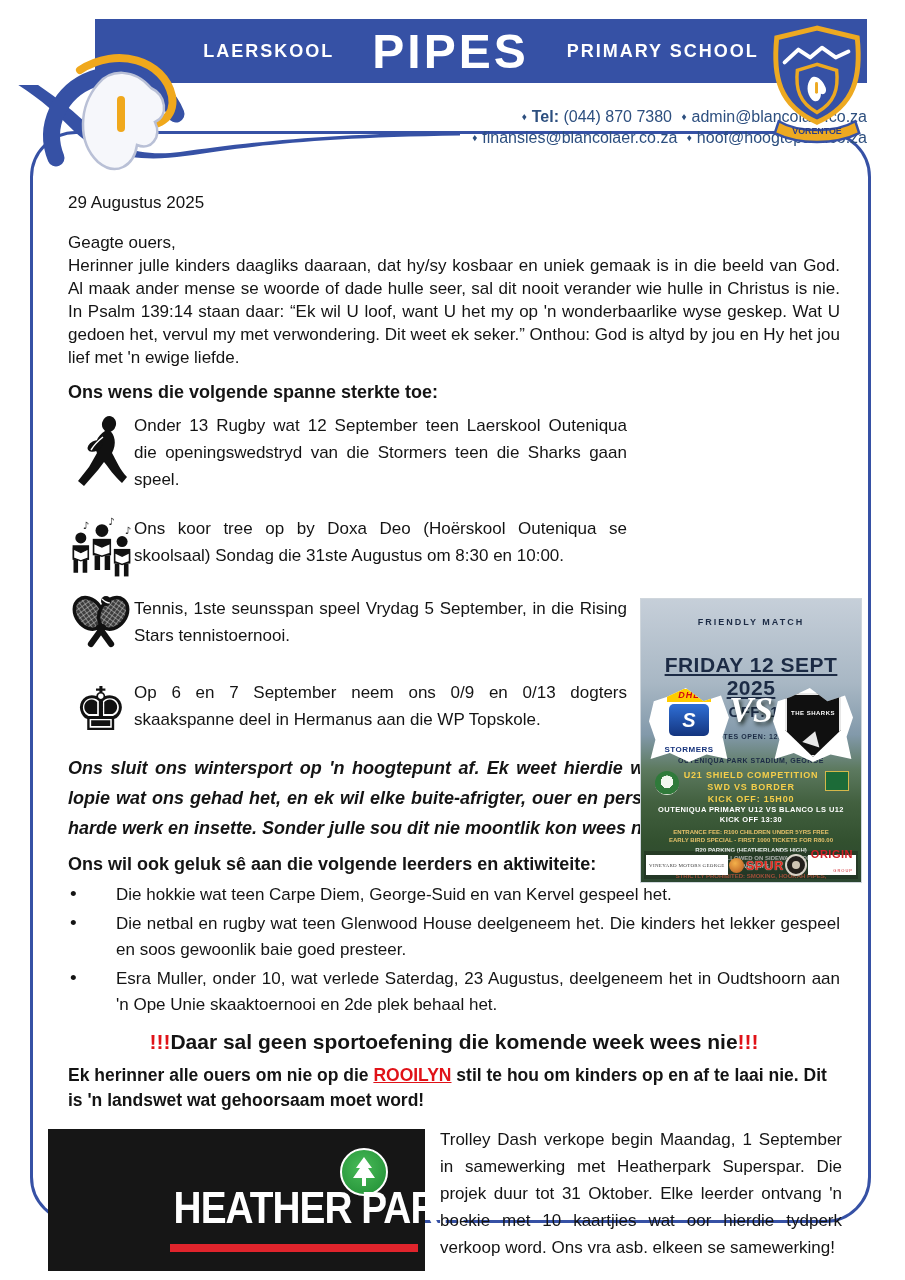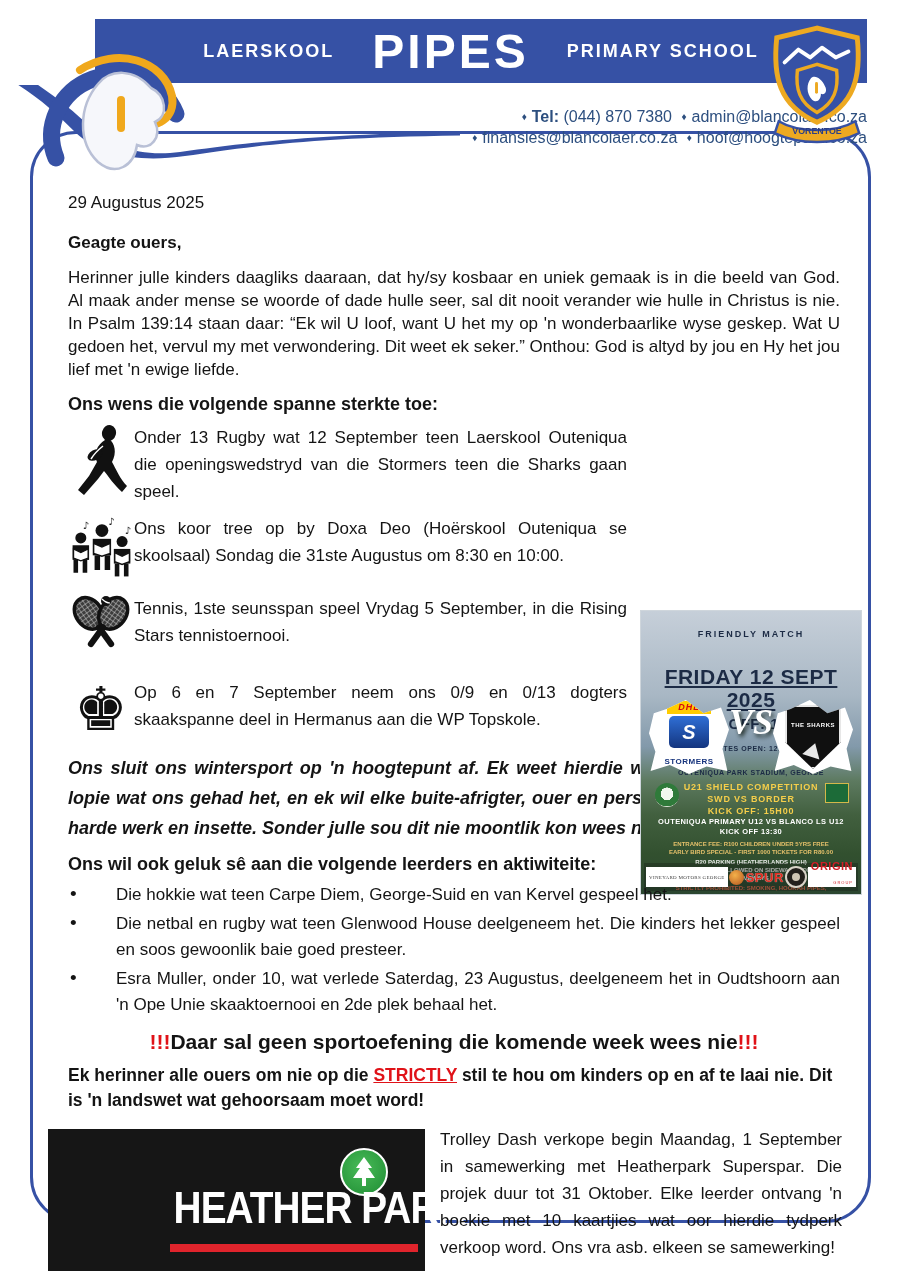--- a/index.html
+++ b/index.html
@@ -17,21 +17,21 @@
   .swoosh{position:absolute;left:0;top:85px;width:460px;height:115px;z-index:3;}
   .logo{position:absolute;left:22px;top:26px;width:172px;height:158px;z-index:4;}
   .crest{position:absolute;left:763px;top:22px;width:108px;height:122px;z-index:4;}
   .contact{position:absolute;left:95px;top:106px;width:772px;text-align:right;
            color:#2d4f7f;font-size:16px;line-height:21px;z-index:2;}
   .contact .dia{font-size:10px;vertical-align:2px;margin:0 5px;}
   .contact b{font-weight:700;}
   
   .page-body{position:absolute;left:68px;top:183px;width:772px;font-size:17px;line-height:23px;}
   .date{margin-bottom:17px;margin-top:8px;}
-  .salutation{margin-bottom:12px;font-weight:bold;}
+  .salutation{}
   .para{text-align:justify;margin-bottom:12px;}
   .section-heading{font-weight:700;font-size:18px;margin:2px 0 8px 0;}
   .sports{position:relative;}
   .sport-row{display:flex;align-items:flex-start;}
   .sport-icon{width:66px;flex:0 0 66px;display:flex;justify-content:center;}
   .sport-text{width:493px;text-align:justify;line-height:27px;}
   .chess-glyph{font-family:"DejaVu Sans",sans-serif;font-size:60px;line-height:60px;color:#111;}
   
   .poster{position:absolute;left:572px;top:217px;width:222px;height:285px;
           border:1px solid #cfd6dc;box-sizing:border-box;overflow:hidden;
@@ -153,21 +153,21 @@
 </div>
 
 <div class="page-body">
   <div class="date">29 Augustus 2025</div>
   <div class="salutation">Geagte ouers,</div>
   <div class="para">Herinner julle kinders daagliks daaraan, dat hy/sy kosbaar en uniek gemaak is in die beeld van God. Al maak ander mense se woorde of dade hulle seer, sal dit nooit verander wie hulle in Christus is nie. In Psalm 139:14 staan daar: “Ek wil U loof, want U het my op 'n wonderbaarlike wyse geskep. Wat U gedoen het, vervul my met verwondering. Dit weet ek seker.” Onthou: God is altyd by jou en Hy het jou lief met 'n ewige liefde.</div>
 
   <div class="sports">
     <div class="section-heading">Ons wens die volgende spanne sterkte toe:</div>
 
-    <div class="sport-row" style="margin-bottom:10px;">
+    <div class="sport-row" style="margin-bottom:22px;align-items:flex-end;">
       <div class="sport-icon">
         <svg width="56" height="78" viewBox="0 0 56 78">
           <ellipse cx="36" cy="9" rx="7" ry="8" fill="#111" transform="rotate(14 36 9)"></ellipse>
           <path d="M 32,16 C 24,21 20,30 24,38 L 16,52 L 5,66 L 11,71 L 25,55 L 31,47 C 36,53 41,61 49,68 L 54,62 C 47,55 43,45 39,38 C 44,29 42,19 36,15 Z" fill="#111"></path>
           <ellipse cx="22" cy="31" rx="8" ry="5" fill="#111" transform="rotate(-28 22 31)"></ellipse>
           <path d="M 30,22 C 25,26 21,30 18,35" stroke="#fff" stroke-width="1.5" fill="none"></path>
         </svg>
       </div>
       <div class="sport-text">Onder 13 Rugby wat 12 September teen Laerskool Outeniqua die openingswedstryd van die Stormers teen die Sharks gaan speel.</div>
     </div>
@@ -320,21 +320,21 @@
       <span class="dot">•</span>
       <span>Esra Muller, onder 10, wat verlede Saterdag, 23 Augustus, deelgeneem het in Oudtshoorn aan 'n Ope Unie skaaktoernooi en 2de plek behaal het.</span>
     </div>
   </div>
 
   <div class="notice">
     <span class="red">!!!</span><span>Daar sal geen sportoefening die komende week wees nie</span><span class="red">!!!</span>
   </div>
 
   <div class="rooilyn-para">
-    <span>Ek herinner alle ouers om nie op die </span><span class="rooilyn">STRICTLY</span><span> stil te hou om kinders op en af te laai nie. Dit is 'n landswet wat gehoorsaam moet word!</span>
+    <span>Ek herinner alle ouers om nie op die </span><span class="rooilyn">ROOILYN</span><span> stil te hou om kinders op en af te laai nie. Dit is 'n landswet wat gehoorsaam moet word!</span>
   </div>
 
   <div class="bottom">
     <div class="superspar">
       <div class="ss-circle">
         <svg width="30" height="32" viewBox="0 0 30 32">
           <path d="M 15,1 L 23,12 L 19,12 L 26,22 L 17,22 L 17,30 L 13,30 L 13,22 L 4,22 L 11,12 L 7,12 Z" fill="#ffffff"></path>
         </svg>
       </div>
       <div class="ss-heather">HEATHER PARK</div>

